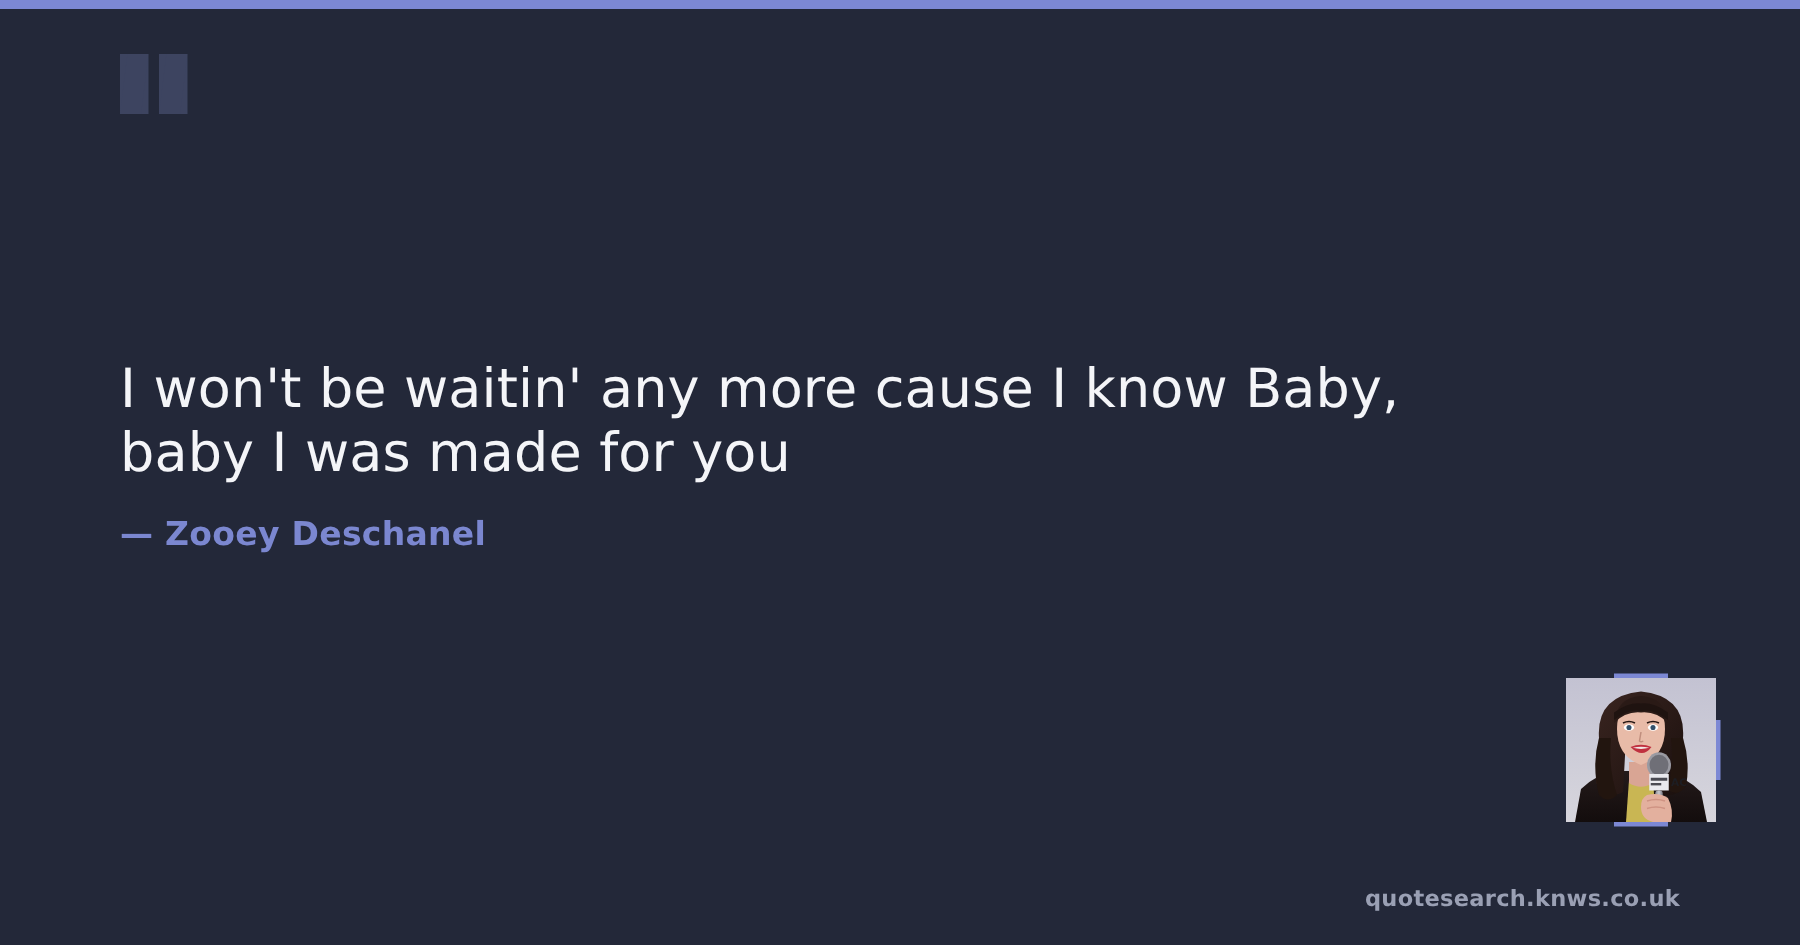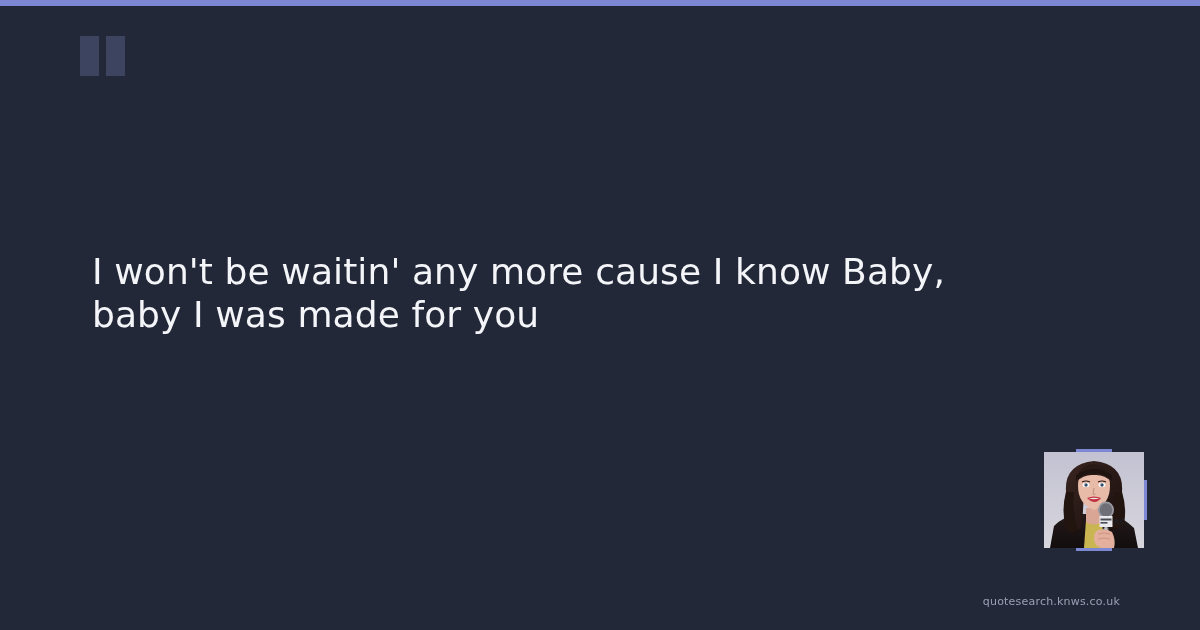--- a/index.html
+++ b/index.html
@@ -55,21 +55,21 @@
   }
 
   
   .quote-block {
     position: absolute;
     left: 80px;
     top: 238px;
     width: 1000px;
   }
   .quote-text {
-    margin: 12px;
+    margin: 0;
     color: #f4f5f8;
     font-size: 36px;
     line-height: 43px;
     font-weight: 400;
     letter-spacing: 0.1px;
     white-space: pre-wrap;
   }
 
   .attribution {
     position: absolute;
@@ -114,23 +114,24 @@
     top: 28px;
     width: 3px;
     height: 40px;
   }
 
   .footer-url {
     position: absolute;
     right: 80px;
     bottom: 22px;
     color: #9aa0b4;
-    font-size: 11px;
+    font-size: 15px;
     letter-spacing: 0.2px;
     white-space: nowrap;
+    font-weight: bold;
   }
 </style>
 </head>
 <body>
 
 <div class="card">
 
   <div class="top-accent-bar"></div>
 
   <div class="quote-mark">
@@ -140,20 +141,21 @@
     <div class="stroke s2">
         <div class="slab"></div>
       </div>
   </div>
 
   <div class="quote-block">
     <p class="quote-text">I won't be waitin' any more cause I know Baby,
 baby I was made for you</p>
   </div>
 
+  <div class="attribution">— Zooey Deschanel</div>
 
   <div class="portrait-wrap">
     <div class="portrait">
       <svg width="100" height="96" viewBox="0 0 100 96" xmlns="http://www.w3.org/2000/svg">
         <defs>
           <linearGradient id="bgGrad" x1="0" y1="0" x2="0" y2="1">
             <stop offset="0%" stop-color="#c3c2d2"></stop>
             <stop offset="100%" stop-color="#d7d6dd"></stop>
           </linearGradient>
           <linearGradient id="hairGrad" x1="0" y1="0" x2="1" y2="1">

